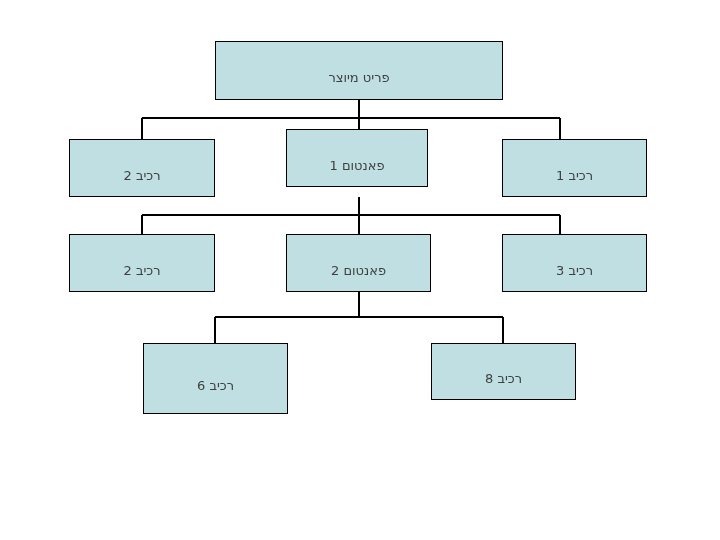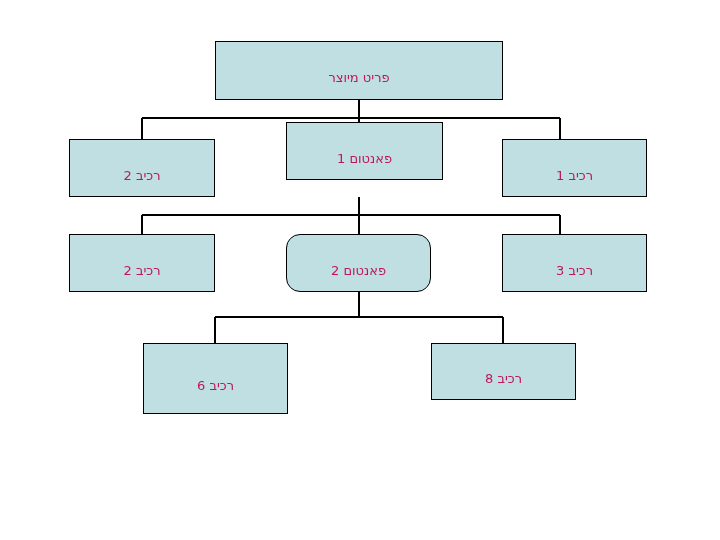--- a/index.html
+++ b/index.html
@@ -33,21 +33,21 @@
     display: flex;
     align-items: center;
     justify-content: center;
     direction: rtl;
     unicode-bidi: isolate;
   }
   .node-label {
     font-family: "DejaVu Sans", "Liberation Sans", sans-serif;
     font-size: 13px;
     line-height: 1.2;
-    color: #be185d;
+    color: #404040;
     text-align: center;
     direction: rtl;
     unicode-bidi: isolate;
     white-space: nowrap;
     margin-top: 15px;
   }
 </style>
 </head>
 <body>
 
@@ -76,31 +76,31 @@
     </g>
   </svg>
 
   <div class="node-box" style="left:215px; top:41px; width:288px; height:59px;">
     <span class="node-label">פריט מיוצר</span>
   </div>
 
   <div class="node-box" style="left:69px; top:139px; width:146px; height:58px;">
     <span class="node-label">רכיב 2</span>
   </div>
-  <div class="node-box" style="left:286px; top:122px; width:157px; height:58px;">
+  <div class="node-box" style="left:286px; top:129px; width:142px; height:58px;">
     <span class="node-label">פאנטום 1</span>
   </div>
   <div class="node-box" style="left:502px; top:139px; width:145px; height:58px;">
     <span class="node-label">רכיב 1</span>
   </div>
 
   <div class="node-box" style="left:69px; top:234px; width:146px; height:58px;">
     <span class="node-label">רכיב 2</span>
   </div>
-  <div class="node-box" style="left:286px; top:234px; width:145px; height:58px;border-radius:14px;">
+  <div class="node-box" style="left:286px; top:234px; width:145px; height:58px;">
     <span class="node-label">פאנטום 2</span>
   </div>
   <div class="node-box" style="left:502px; top:234px; width:145px; height:58px;">
     <span class="node-label">רכיב 3</span>
   </div>
 
   <div class="node-box" style="left:143px; top:343px; width:145px; height:71px;">
     <span class="node-label">רכיב 6</span>
   </div>
   <div class="node-box" style="left:431px; top:343px; width:145px; height:57px;">

